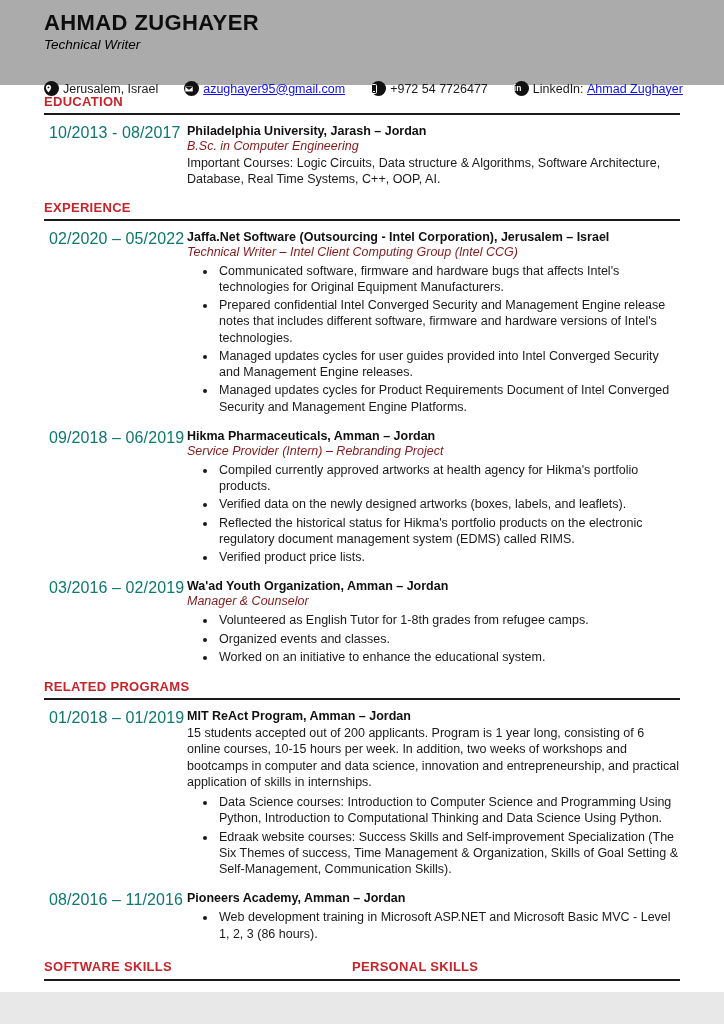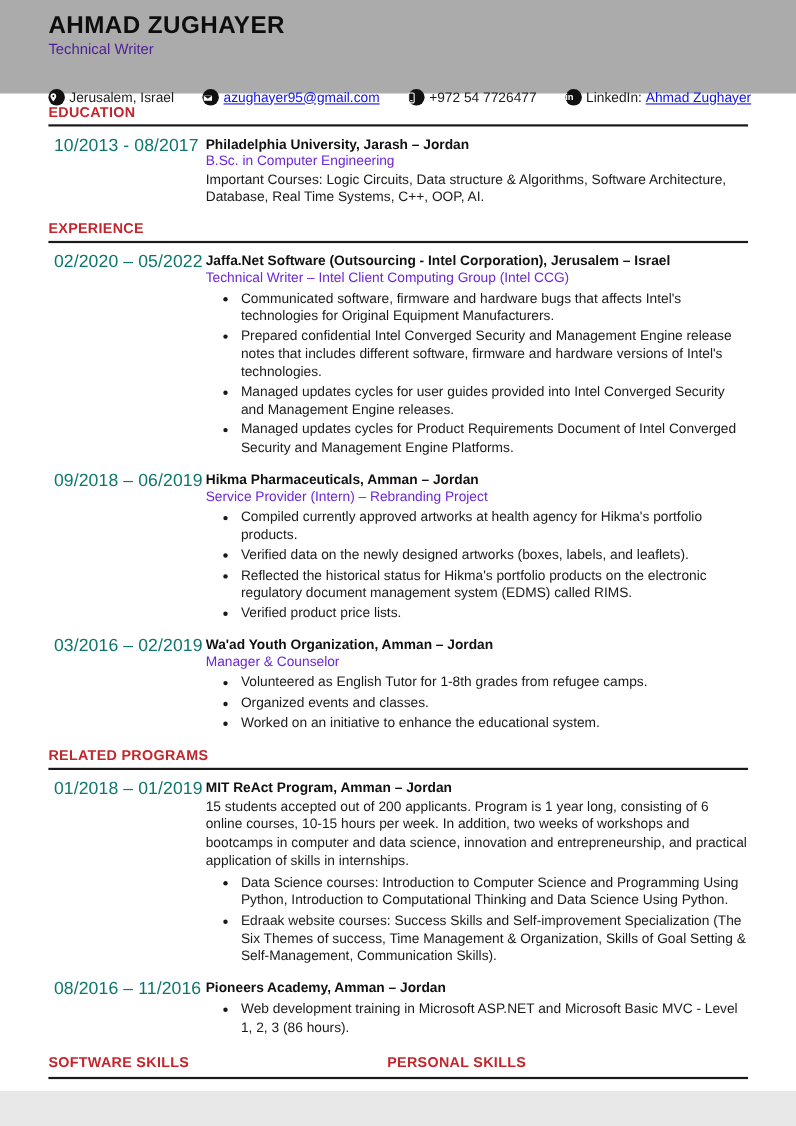--- a/index.html
+++ b/index.html
@@ -6,21 +6,21 @@
   html, body { background: #e8e8e8; }
   body { font-family: "Liberation Sans", "DejaVu Sans", sans-serif; color: #1a1a1a; }
   .page {
     position: relative; width: 724px; height: 992px; margin: 0 auto;
     background: #ffffff; overflow: hidden;
   }
 
   
   .header { background: #ababab; padding: 10px 44px 12px 44px; height: 85px; }
   .name { font-size: 22px; font-weight: 700; color: #0d0d0d; letter-spacing: 0.4px; }
-  .job-title { font-size: 13.5px; color: #4c1d95; margin-top: 1px; }
+  .job-title { font-size: 13.5px; font-style: italic; color: #000000; margin-top: 1px; }
   .contact-row { display: flex; align-items: center; margin-top: 29px; font-size: 12.5px; }
   .contact-item { display: inline-flex; align-items: center; white-space: nowrap; }
   .contact-item + .contact-item { margin-left: 26px; }
   .cicon {
     width: 15px; height: 15px; border-radius: 50%; background: #111;
     display: inline-flex; align-items: center; justify-content: flex-start;
     margin-right: 4px; flex: 0 0 auto;
   }
   .cicon svg { display: block; }
   .in-glyph { color: #fff; font-size: 8.5px; font-weight: 700; line-height: 1; }
@@ -29,21 +29,21 @@
   a.link { color: #1010ee; text-decoration: underline; }
 
   
   .content { padding: 0 44px; }
   .section { margin-top: 9px; }
   .sec-head { color: #c2252b; font-weight: 700; font-size: 13px; letter-spacing: 0.3px; }
   .rule { border-top: 2px solid #1a1a1a; margin-top: 4px; }
   .entry { display: grid; grid-template-columns: 143px 1fr; padding-top: 9px; padding-bottom: 3px; }
   .date { font-size: 16px; color: #0f766e; padding-left: 5px; letter-spacing: 0.1px; }
   .etitle { font-size: 12.5px; font-weight: 700; color: #111; }
-  .esub { font-size: 12.5px; color: #6d28d9; margin-top: 1px; }
+  .esub { font-size: 12.5px; font-style: italic; color: #7f1d1d; margin-top: 1px; }
   .epara { font-size: 12.5px; line-height: 1.3; margin-top: 2px; }
   ul.bullets { margin: 4px 0 0 30px; }
   ul.bullets li { font-size: 12.5px; line-height: 1.3; margin-bottom: 2px; padding-left: 2px; }
 
   
   .skills-area { margin-top: 10px; }
   .skills-headrow { display: grid; grid-template-columns: 308px 1fr; }
   .skills-headrow .sec-head { display: inline-block; }
   .skills-cols { display: grid; grid-template-columns: 308px 1fr; }
   .software-list { padding-top: 12px; }

